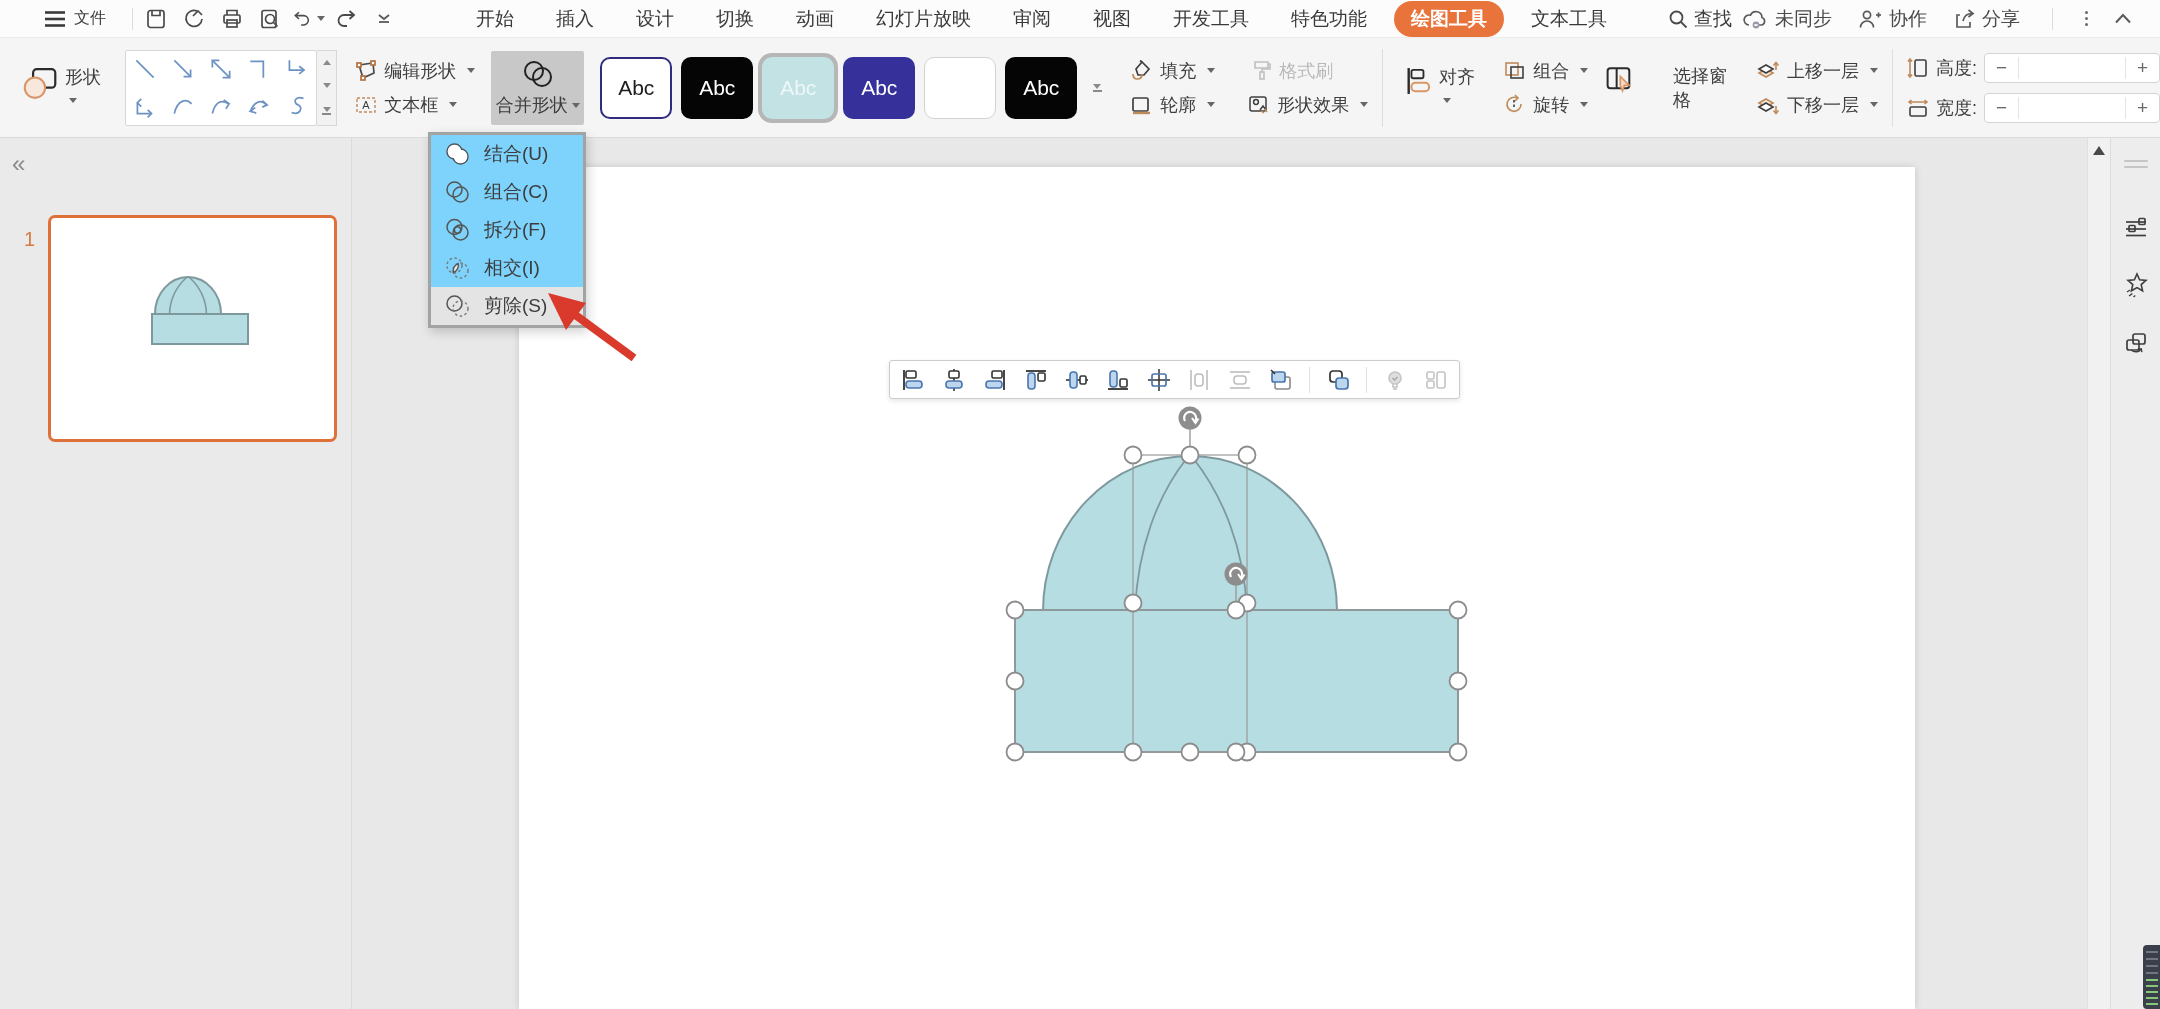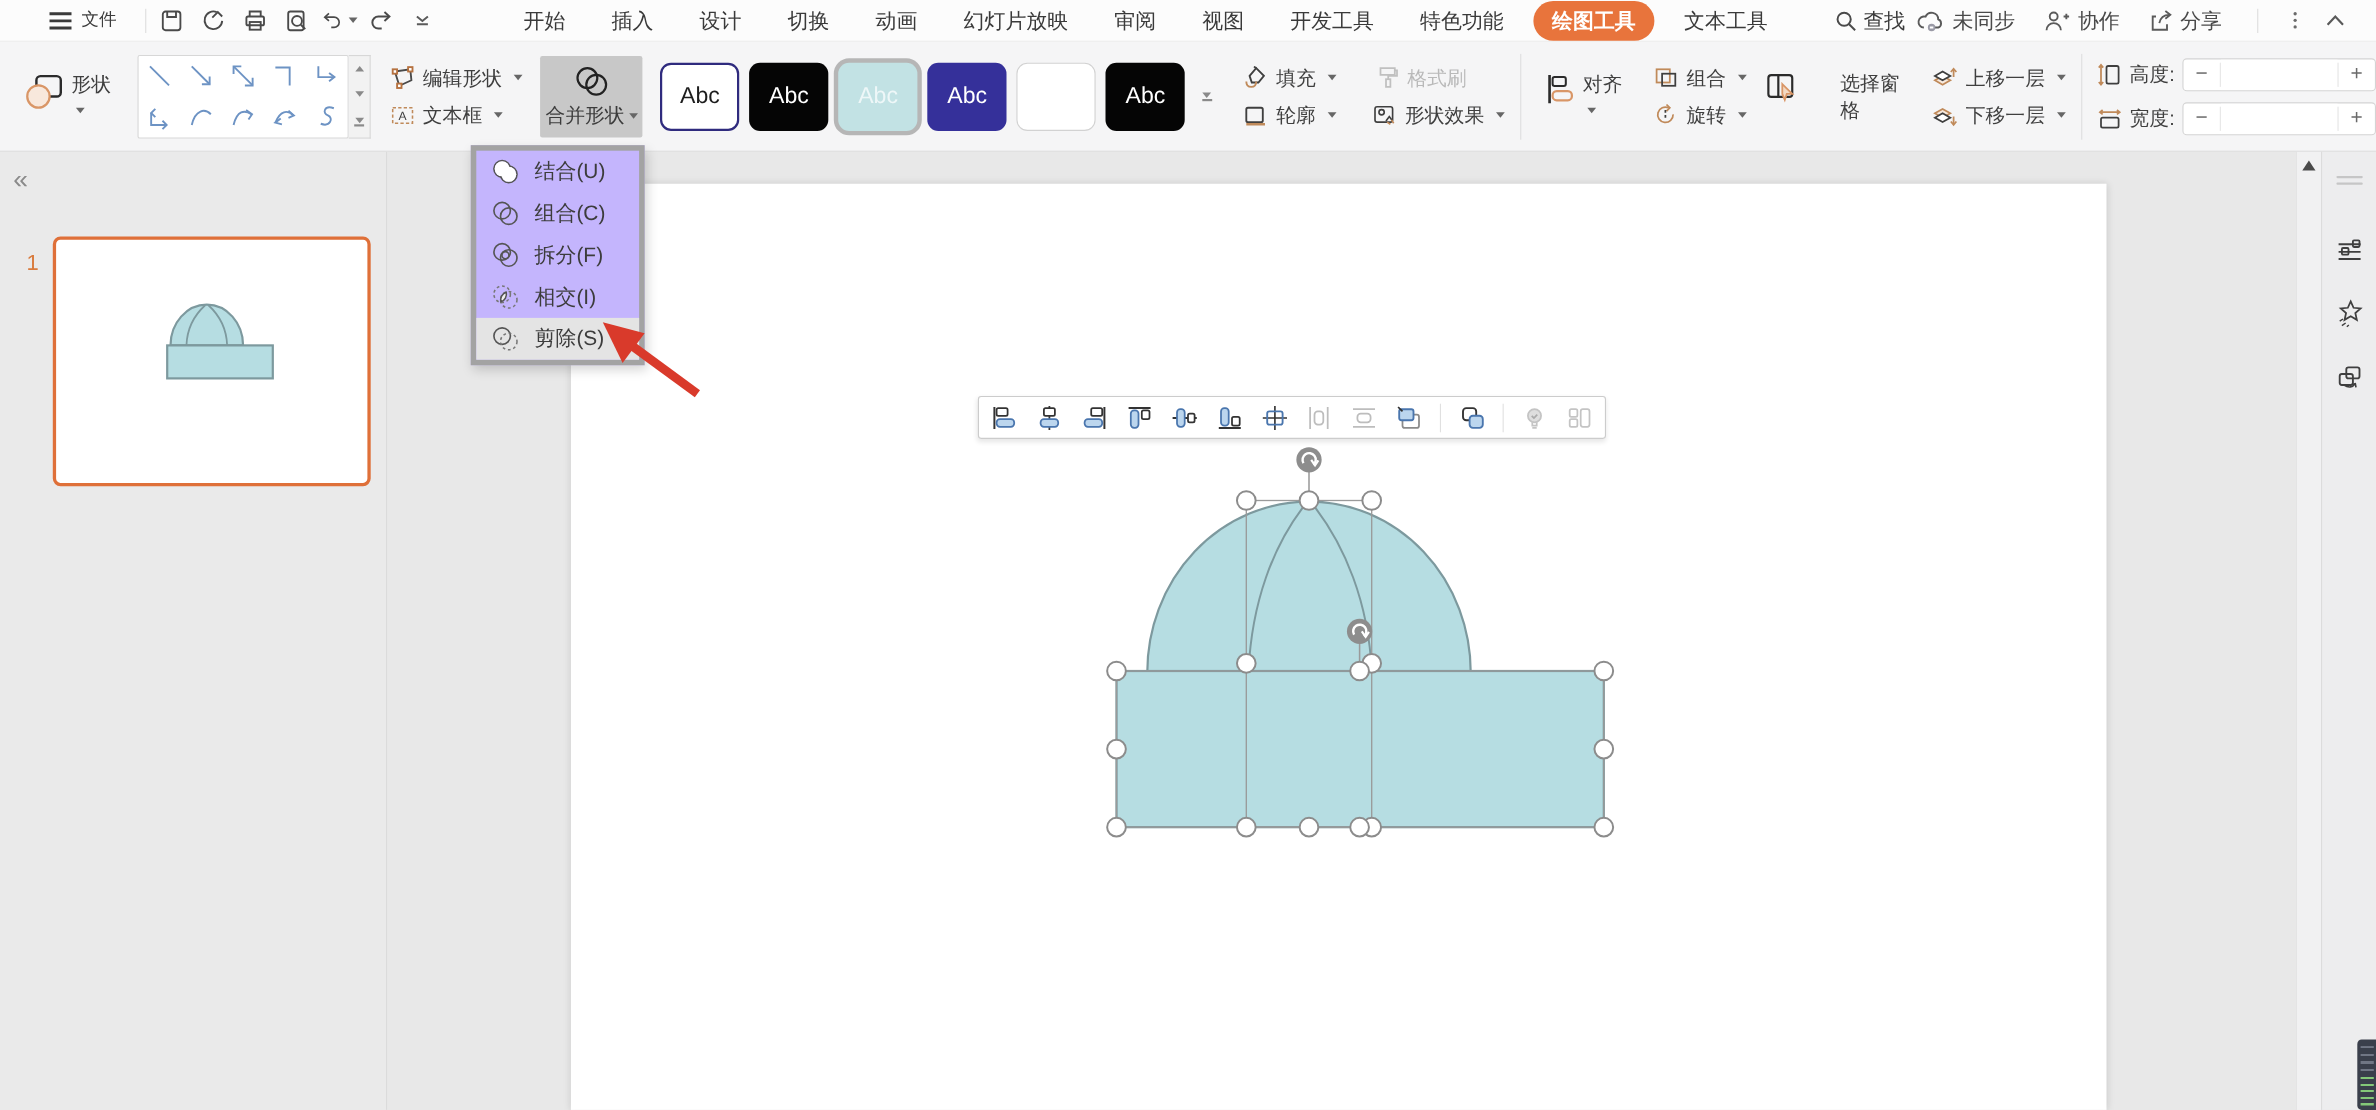--- a/index.html
+++ b/index.html
@@ -75,22 +75,22 @@
   .shapes-svg { position:absolute; left:0; top:0; }
 
   
   .floatbar { position:absolute; left:889px; top:360px; width:571px; height:39px; background:#fff;
               border:1px solid #cccccc; border-radius:3px; box-shadow:0 2px 5px rgba(0,0,0,.10);
               display:flex; align-items:center; justify-content:space-between; padding:0 10px; }
   .fb-ic { width:26px; height:26px; display:flex; align-items:center; justify-content:center; }
   .fb-sep { width:1px; height:26px; background:#e0e0e0; }
 
   
-  .dropdown { position:absolute; left:428px; top:132px; width:158px; background:#c4b5fd;
-              border:5px solid #a3a3a3; box-shadow:2px 4px 10px rgba(0,0,0,.18); z-index:30; }
+  .dropdown { position:absolute; left:428px; top:132px; width:158px; background:#7dd3fc;
+              border:3px solid #a3a3a3; box-shadow:2px 4px 10px rgba(0,0,0,.18); z-index:30; }
   .ditem { height:38px; display:flex; align-items:center; gap:13px; padding-left:13px; font-size:19px; color:#3c3c3c; }
   .ditem.hl { background:#e4e4e4; }
 
   .red-arrow { position:absolute; left:540px; top:288px; z-index:31; }
 
   
   .vscroll { position:absolute; top:138px; left:2087px; width:23px; bottom:0; background:#f1f1f2; border-left:1px solid #e0e0e0; }
   .vscroll .tri { margin:8px auto 0; width:0;height:0;border-left:6px solid transparent;border-right:6px solid transparent;border-bottom:9px solid #4a4a4a; }
   .sidestrip { position:absolute; top:138px; left:2110px; width:50px; bottom:0; background:#ededee; border-left:1px solid #dcdcdc; }
   .sidestrip .grip { margin:22px auto 0; width:24px; }

